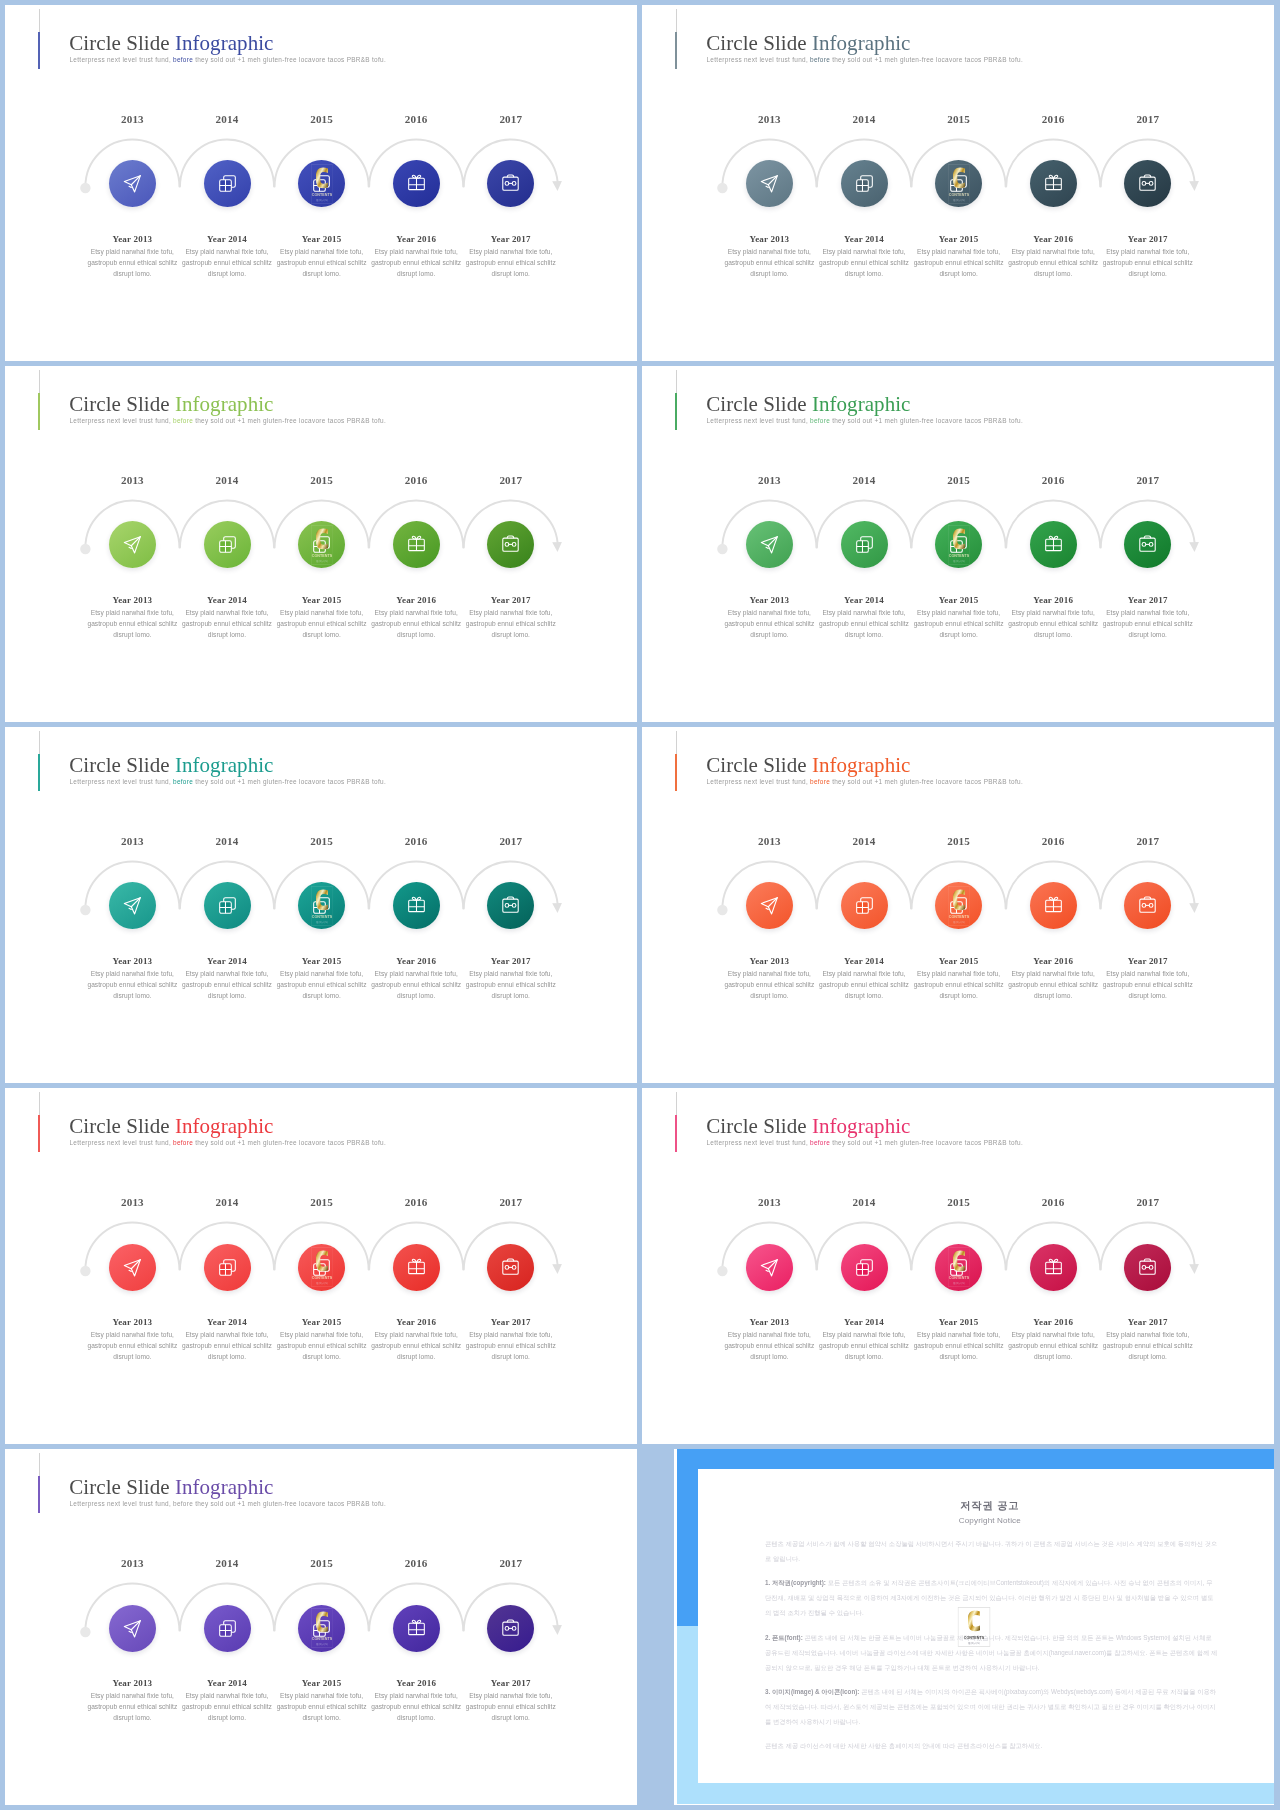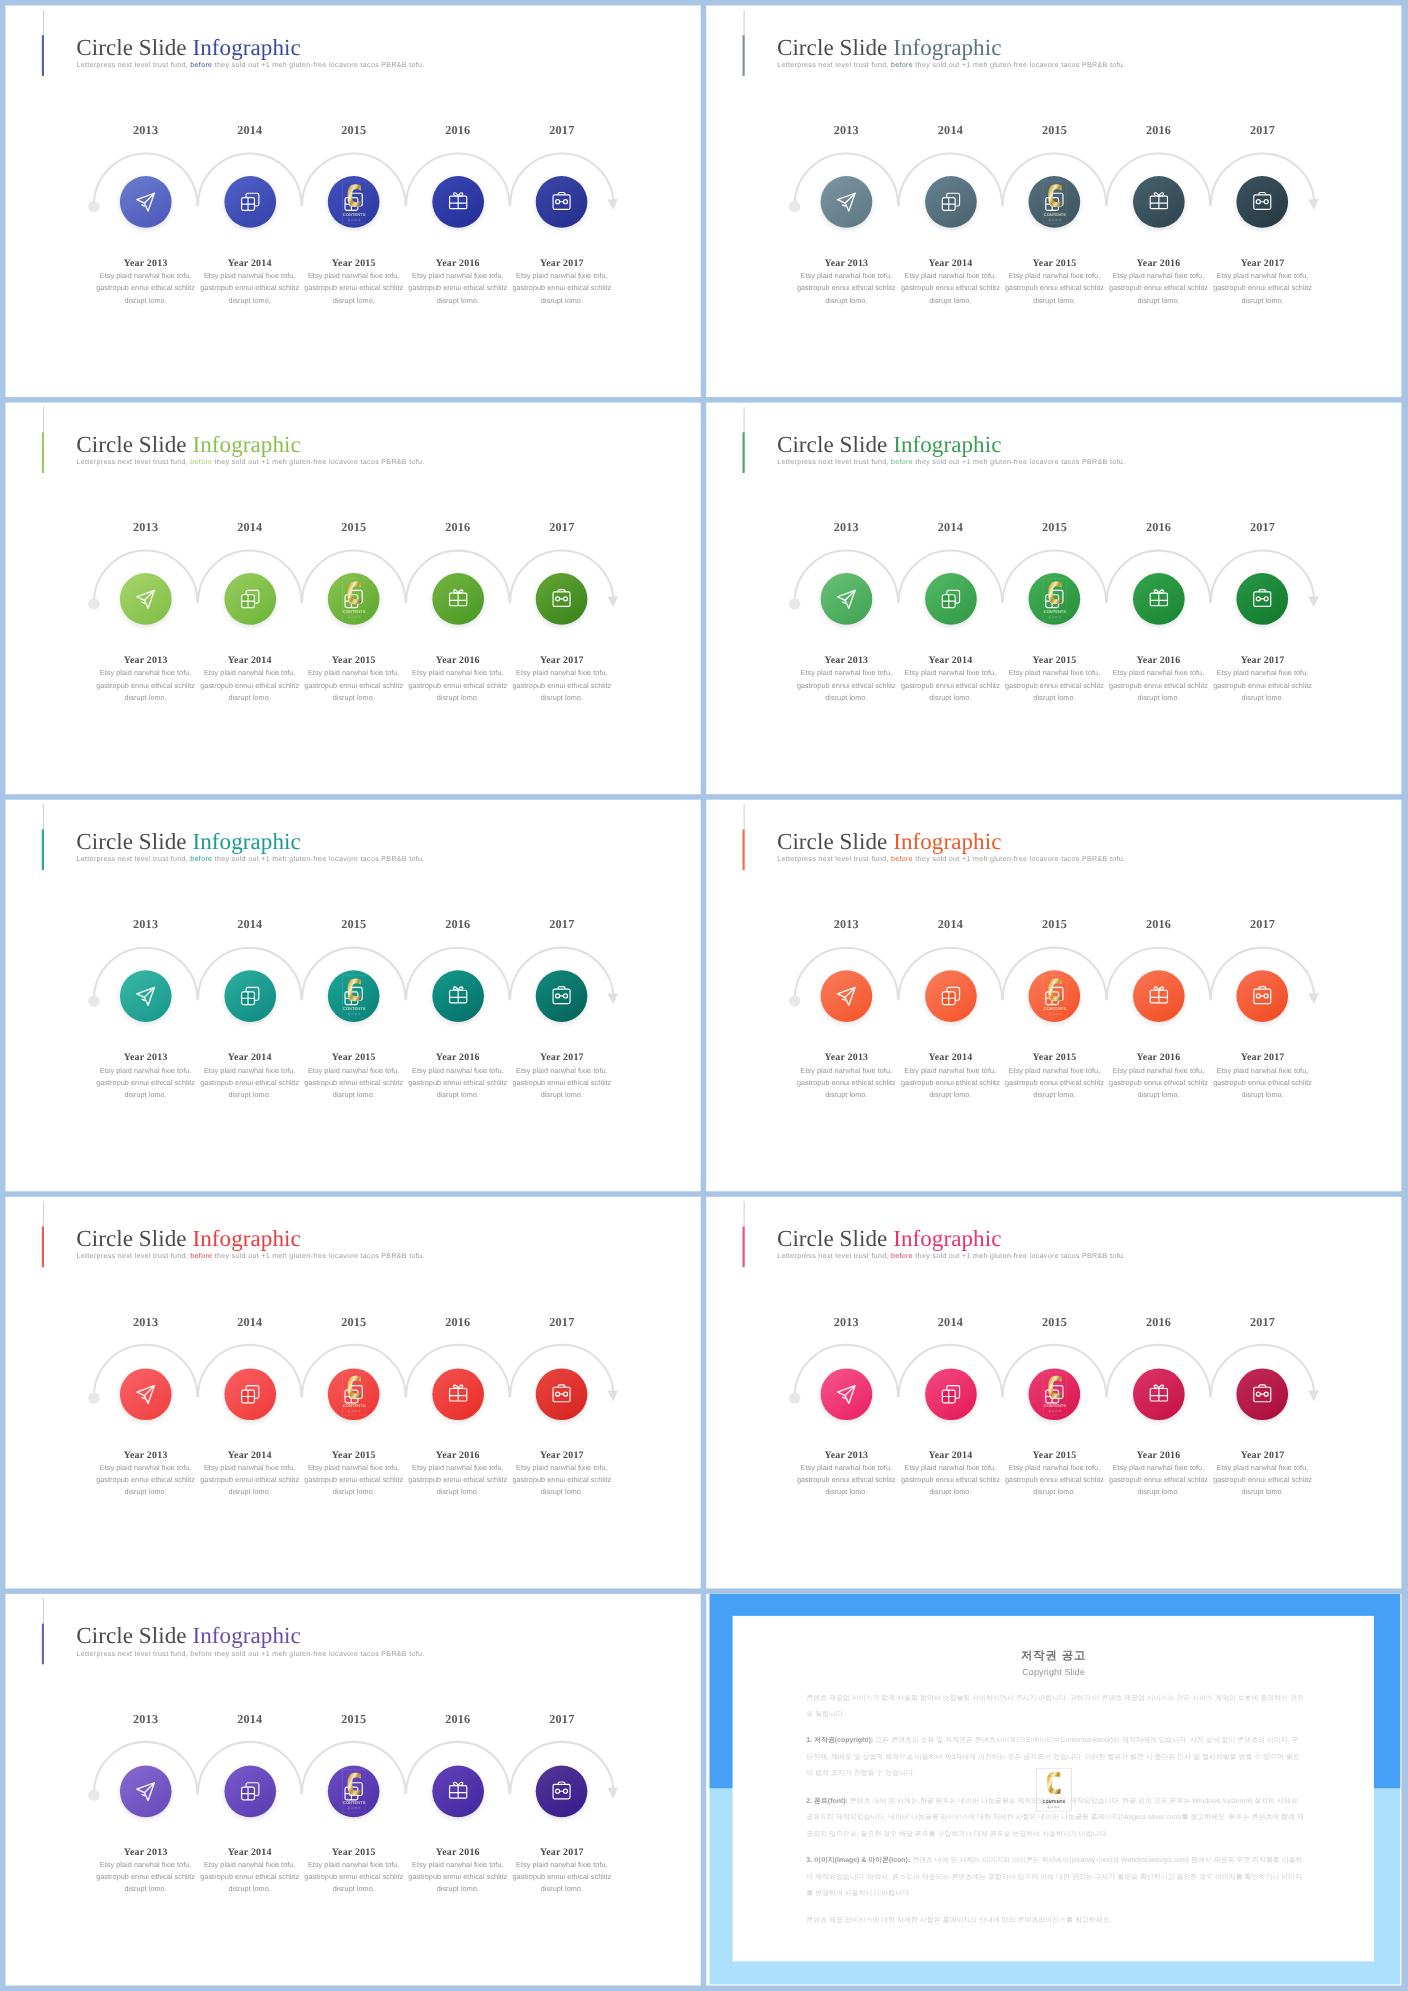--- a/index.html
+++ b/index.html
@@ -23,21 +23,21 @@
       display:flex;align-items:center;justify-content:center;
       box-shadow:0 2px 5px rgba(40,40,60,0.13);}
 .circ .ico{width:19px;height:19px;display:block;}
 .cap{position:absolute;width:92px;text-align:center;top:229.5px;}
 .cap .ct{font-family:"Liberation Serif",serif;font-size:9.0px;color:#4a4a4a;font-weight:700;
          display:block;letter-spacing:0.2px;line-height:1;}
 .cap .cb{font-size:6.6px;color:#949494;line-height:1.66;letter-spacing:0.05px;display:block;margin-top:3.2px;}
 svg.tlsvg{position:absolute;left:0;top:0;width:631px;height:356px;pointer-events:none;}
 .wmk{position:absolute;left:50%;top:50%;transform:translate(-50%,-50%);pointer-events:none;}
 
-.cp{position:relative;background:#ffffff;overflow:hidden;}
+.cp{position:relative;background:#ffffff;overflow:hidden;margin-left:32px;}
 .cp-band{position:absolute;left:2.6px;top:0px;width:628px;height:176.6px;background:#46a0f5;}
 .cp-band2{position:absolute;left:2.6px;top:176.6px;width:628px;height:178.5px;background:#ade0fc;}
 .cp-paper{position:absolute;left:24.2px;top:19.3px;width:583.3px;height:314.7px;background:#fff;}
 .cp-h1{position:absolute;left:24.2px;width:583.3px;top:51.3px;text-align:center;font-size:10.3px;color:#6e6e78;font-weight:700;letter-spacing:0.8px;line-height:1;}
 .cp-h2{position:absolute;left:24.2px;width:583.3px;top:68px;text-align:center;font-size:8.1px;color:#909099;letter-spacing:0.15px;line-height:1;}
 .cp-body{position:absolute;left:91px;top:87.8px;width:453px;font-size:6.3px;color:#cdcdd5;line-height:2.38;}
 .cp-body p{margin:0 0 9.3px 0;}
 .cp-body b{color:#9a9aa2;font-weight:700;}
 .cp-wm{position:absolute;left:50%;top:50%;transform:translate(-50%,-50%);}
 </style>
@@ -961,21 +961,21 @@
       <div class="cap" style="left:459.8px">
         <span class="ct">Year 2017</span>
         <span class="cb">Etsy plaid narwhal fixie tofu, gastropub ennui ethical schlitz disrupt lomo.</span>
       </div>
     </div>
     <div class="slide cp">
       <div class="cp-band"></div>
       <div class="cp-band2"></div>
       <div class="cp-paper"></div>
       <div class="cp-h1">저작권 공고</div>
-      <div class="cp-h2">Copyright Slide</div>
+      <div class="cp-h2">Copyright Notice</div>
       <div class="cp-body">
         <p>콘텐츠 제공업 서비스가 함께 사용할 협약서 소장눌림 서비하시면서 주시기 바랍니다. 귀하가 이 콘텐츠 제공업 서비스는 것은 서비스 계약의 보호에 동의하신 것으로 알립니다.</p>
         <p><b>1. 저작권(copyright):</b> <span>모든 콘텐츠의 소유 및 저작권은 콘텐츠사이트(크리에이티브Contentstokeout)의 제작자에게 있습니다. 사전 승낙 없이 콘텐츠의 이미지, 무단전재, 재배포 및 상업적 목적으로 이용하여 제3자에게 이전하는 것은 금지되어 있습니다. 이러한 행위가 발견 시 중단된 민사 및 형사처벌을 받을 수 있으며 별도의 법적 조치가 진행될 수 있습니다.</span></p>
         <p><b>2. 폰트(font):</b> <span>콘텐츠 내에 된 서체는 한글 폰트는 네이버 나눔글꼴로 제작되었습니다. 제작되었습니다. 한글 외의 모든 폰트는 Windows System에 설치된 서체로 공유드린 제작되었습니다. 네이버 나눔글꼴 라이선스에 대한 자세한 사항은 네이버 나눔글꼴 홈페이지(hangeul.naver.com)를 참고하세요. 폰트는 콘텐츠에 함께 제공되지 않으므로, 필요한 경우 해당 폰트를 구입하거나 대체 폰트로 변경하여 사용하시기 바랍니다.</span></p>
         <p><b>3. 이미지(image) &amp; 아이콘(icon):</b> <span>콘텐츠 내에 된 서체는 이미지와 아이콘은 픽사베이(pixabay.com)와 Webdys(webdys.com) 등에서 제공된 무료 저작물을 이용하여 제작되었습니다. 따라서, 원스토어 제공되는 콘텐츠에는 포함되어 있으며 이에 대한 권리는 귀사가 별도로 확인하시고 필요한 경우 이미지를 확인하거나 이미지를 변경하여 사용하시기 바랍니다.</span></p>
         <p>콘텐츠 제공 라이선스에 대한 자세한 사항은 홈페이지의 안내에 따라 콘텐츠라이선스를 참고하세요.</p>
       </div>
       <svg class="wmk cp-wm" viewBox="0 0 32 39" style="width:32.82051282051282px;height:40px;opacity:1">
         <defs>
           <linearGradient id="gwm400cp" x1="0" y1="0.1" x2="1" y2="0.9">

